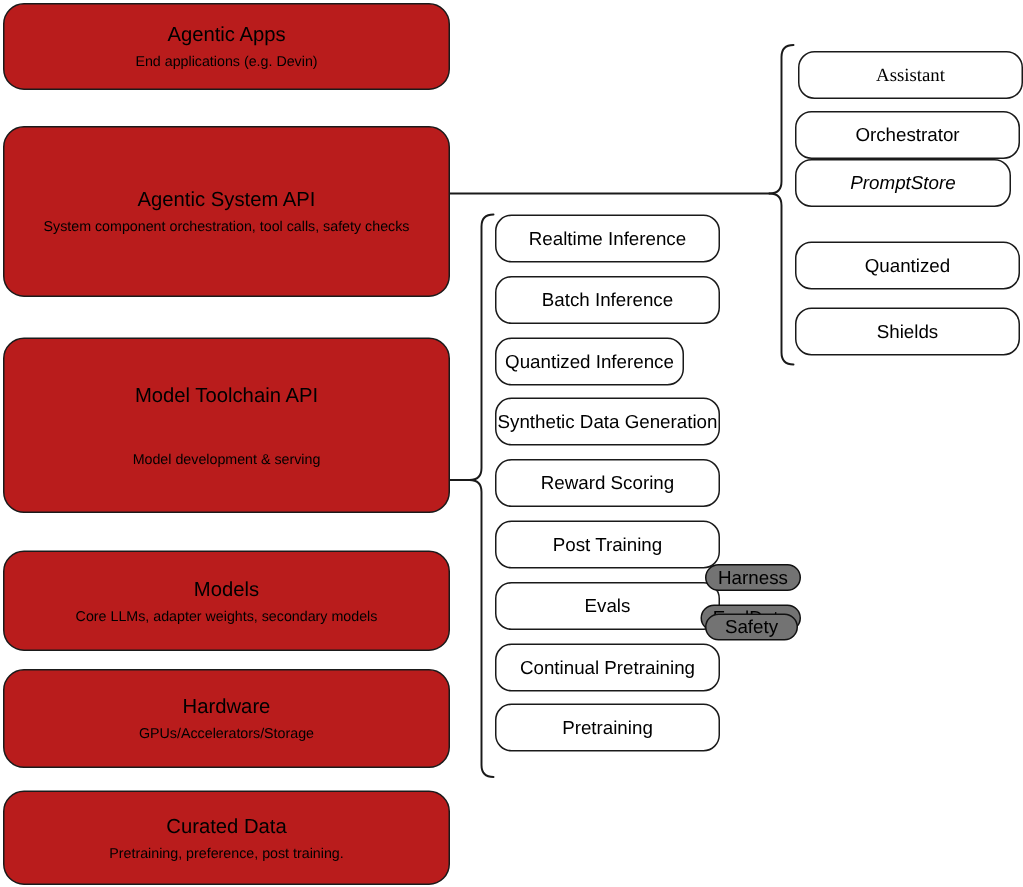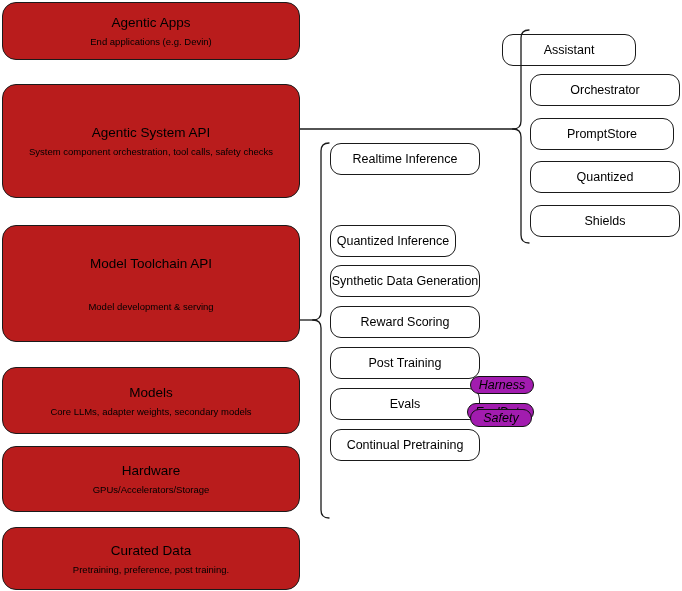--- a/index.html
+++ b/index.html
@@ -61,32 +61,31 @@
     font-size: 12.5px;
     line-height: 15px;
     white-space: nowrap;
     color: #000;
   }
 
   
   .pill {
     position: absolute;
     box-sizing: border-box;
-    background: #a21caf;
+    background: #737373;
     border: 1.3px solid #111;
     border-radius: 999px;
     display: flex;
     align-items: center;
     justify-content: center;
     font-size: 12.5px;
     line-height: 14px;
     white-space: nowrap;
     color: #000;
     z-index: 6;
-    font-style: italic;
   }
 
   
   .connector {
     position: absolute;
     z-index: 2;
     pointer-events: none;
   }
   .connector svg {
     display: block;
@@ -139,43 +138,45 @@
   <div class="connector" style="left:0px; top:0px; width:682px; height:591px;">
     <svg width="682" height="591" viewBox="0 0 682 591" fill="none">
       <path d="M300 320 H313" stroke="#1a1a1a" stroke-width="1.3" fill="none"></path>
       <path d="M313 320 Q321 320 321 312 V151 Q321 143 329 143" stroke="#1a1a1a" stroke-width="1.3" fill="none" stroke-linecap="round"></path>
       <path d="M313 320 Q321 320 321 328 V510 Q321 518 329 518" stroke="#1a1a1a" stroke-width="1.3" fill="none" stroke-linecap="round"></path>
     </svg>
   </div>
 
   <div class="cap" style="left:330px; top:143px; width:150px; height:32px;">Realtime Inference</div>
 
+  <div class="cap" style="left:330px; top:184px; width:150px; height:32px;">Batch Inference</div>
 
   <div class="cap" style="left:330px; top:225px; width:126px; height:32px;">Quantized Inference</div>
 
   <div class="cap" style="left:330px; top:265px; width:150px; height:32px;">Synthetic Data Generation</div>
 
   <div class="cap" style="left:330px; top:306px; width:150px; height:32px;">Reward Scoring</div>
 
   <div class="cap" style="left:330px; top:347px; width:150px; height:32px;">Post Training</div>
 
   <div class="cap" style="left:330px; top:388px; width:150px; height:32px;">Evals</div>
 
   <div class="cap" style="left:330px; top:429px; width:150px; height:32px;">Continual Pretraining</div>
 
+  <div class="cap" style="left:330px; top:469px; width:150px; height:32px;">Pretraining</div>
 
   <div class="pill" style="left:470px; top:376px; width:64px; height:18px;">Harness</div>
 
   <div class="pill" style="left:467px; top:403px; width:67px; height:18px;">EvalData</div>
 
   <div class="pill" style="left:470px; top:409px; width:62px; height:18px;">Safety</div>
 
-  <div class="cap" style="left:502px; top:34px; width:134px; height:32px;">Assistant</div>
+  <div class="cap" style="left:532px; top:34px; width:150px; height:32px;font-family:Liberation Serif, serif;">Assistant</div>
 
   <div class="cap" style="left:530px; top:74px; width:150px; height:32px;">Orchestrator</div>
 
-  <div class="cap" style="left:530px; top:118px; width:144px; height:32px;">PromptStore</div>
+  <div class="cap" style="left:530px; top:106px; width:144px; height:32px;font-style:italic;">PromptStore</div>
 
   <div class="cap" style="left:530px; top:161px; width:150px; height:32px;">Quantized</div>
 
   <div class="cap" style="left:530px; top:205px; width:150px; height:32px;">Shields</div>
 
 </div>
 
 </body></html>

